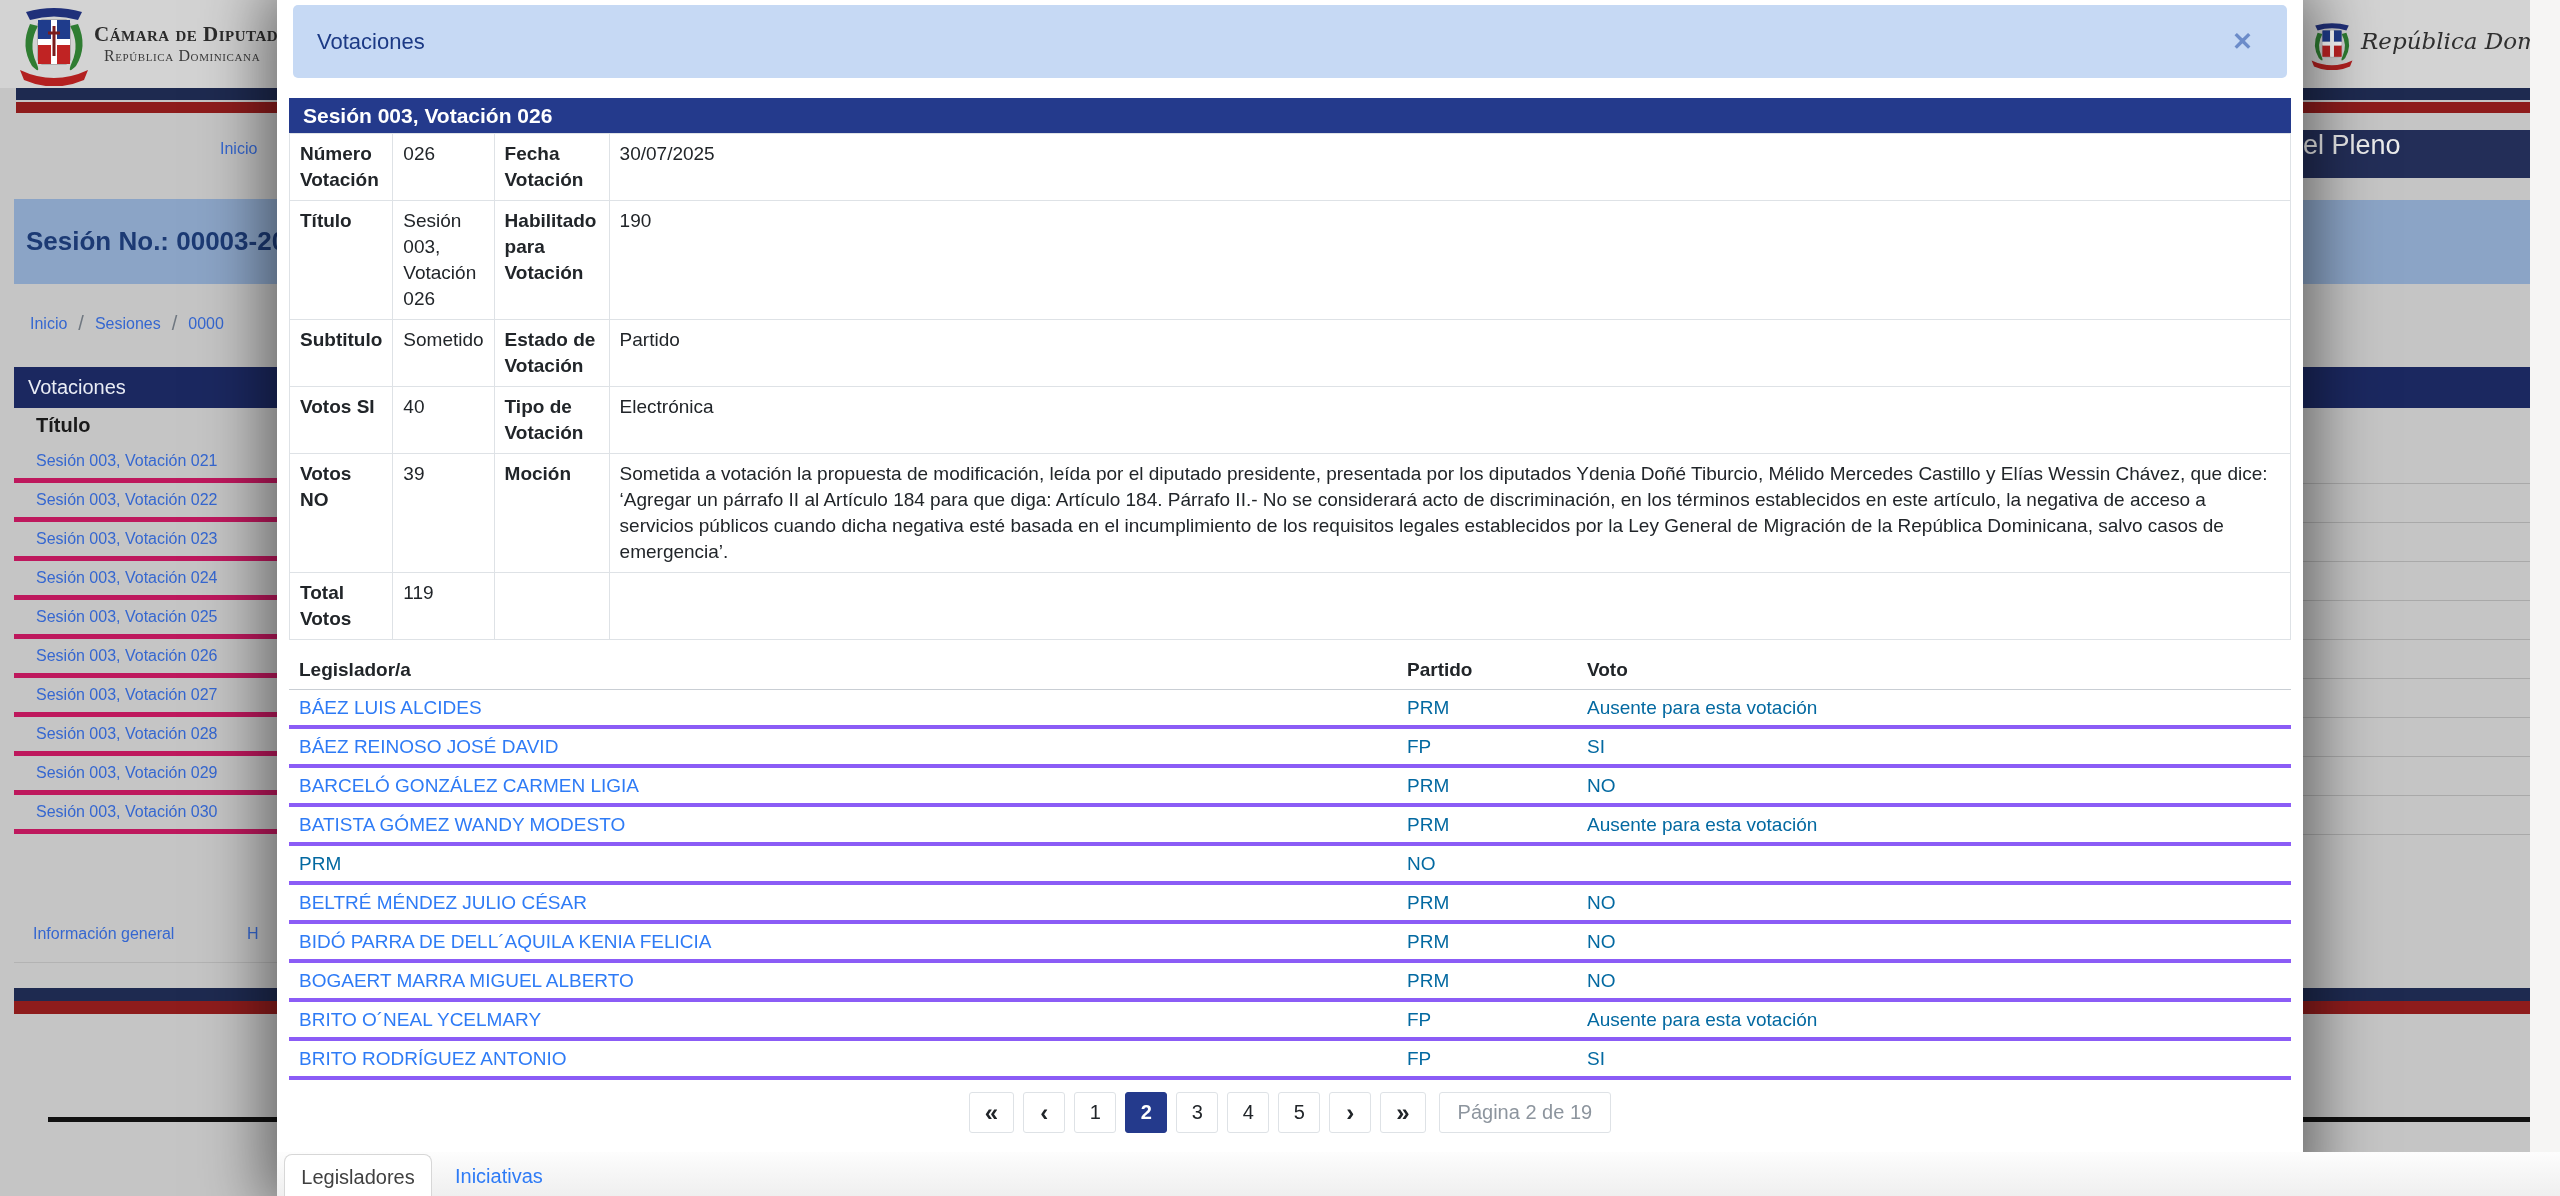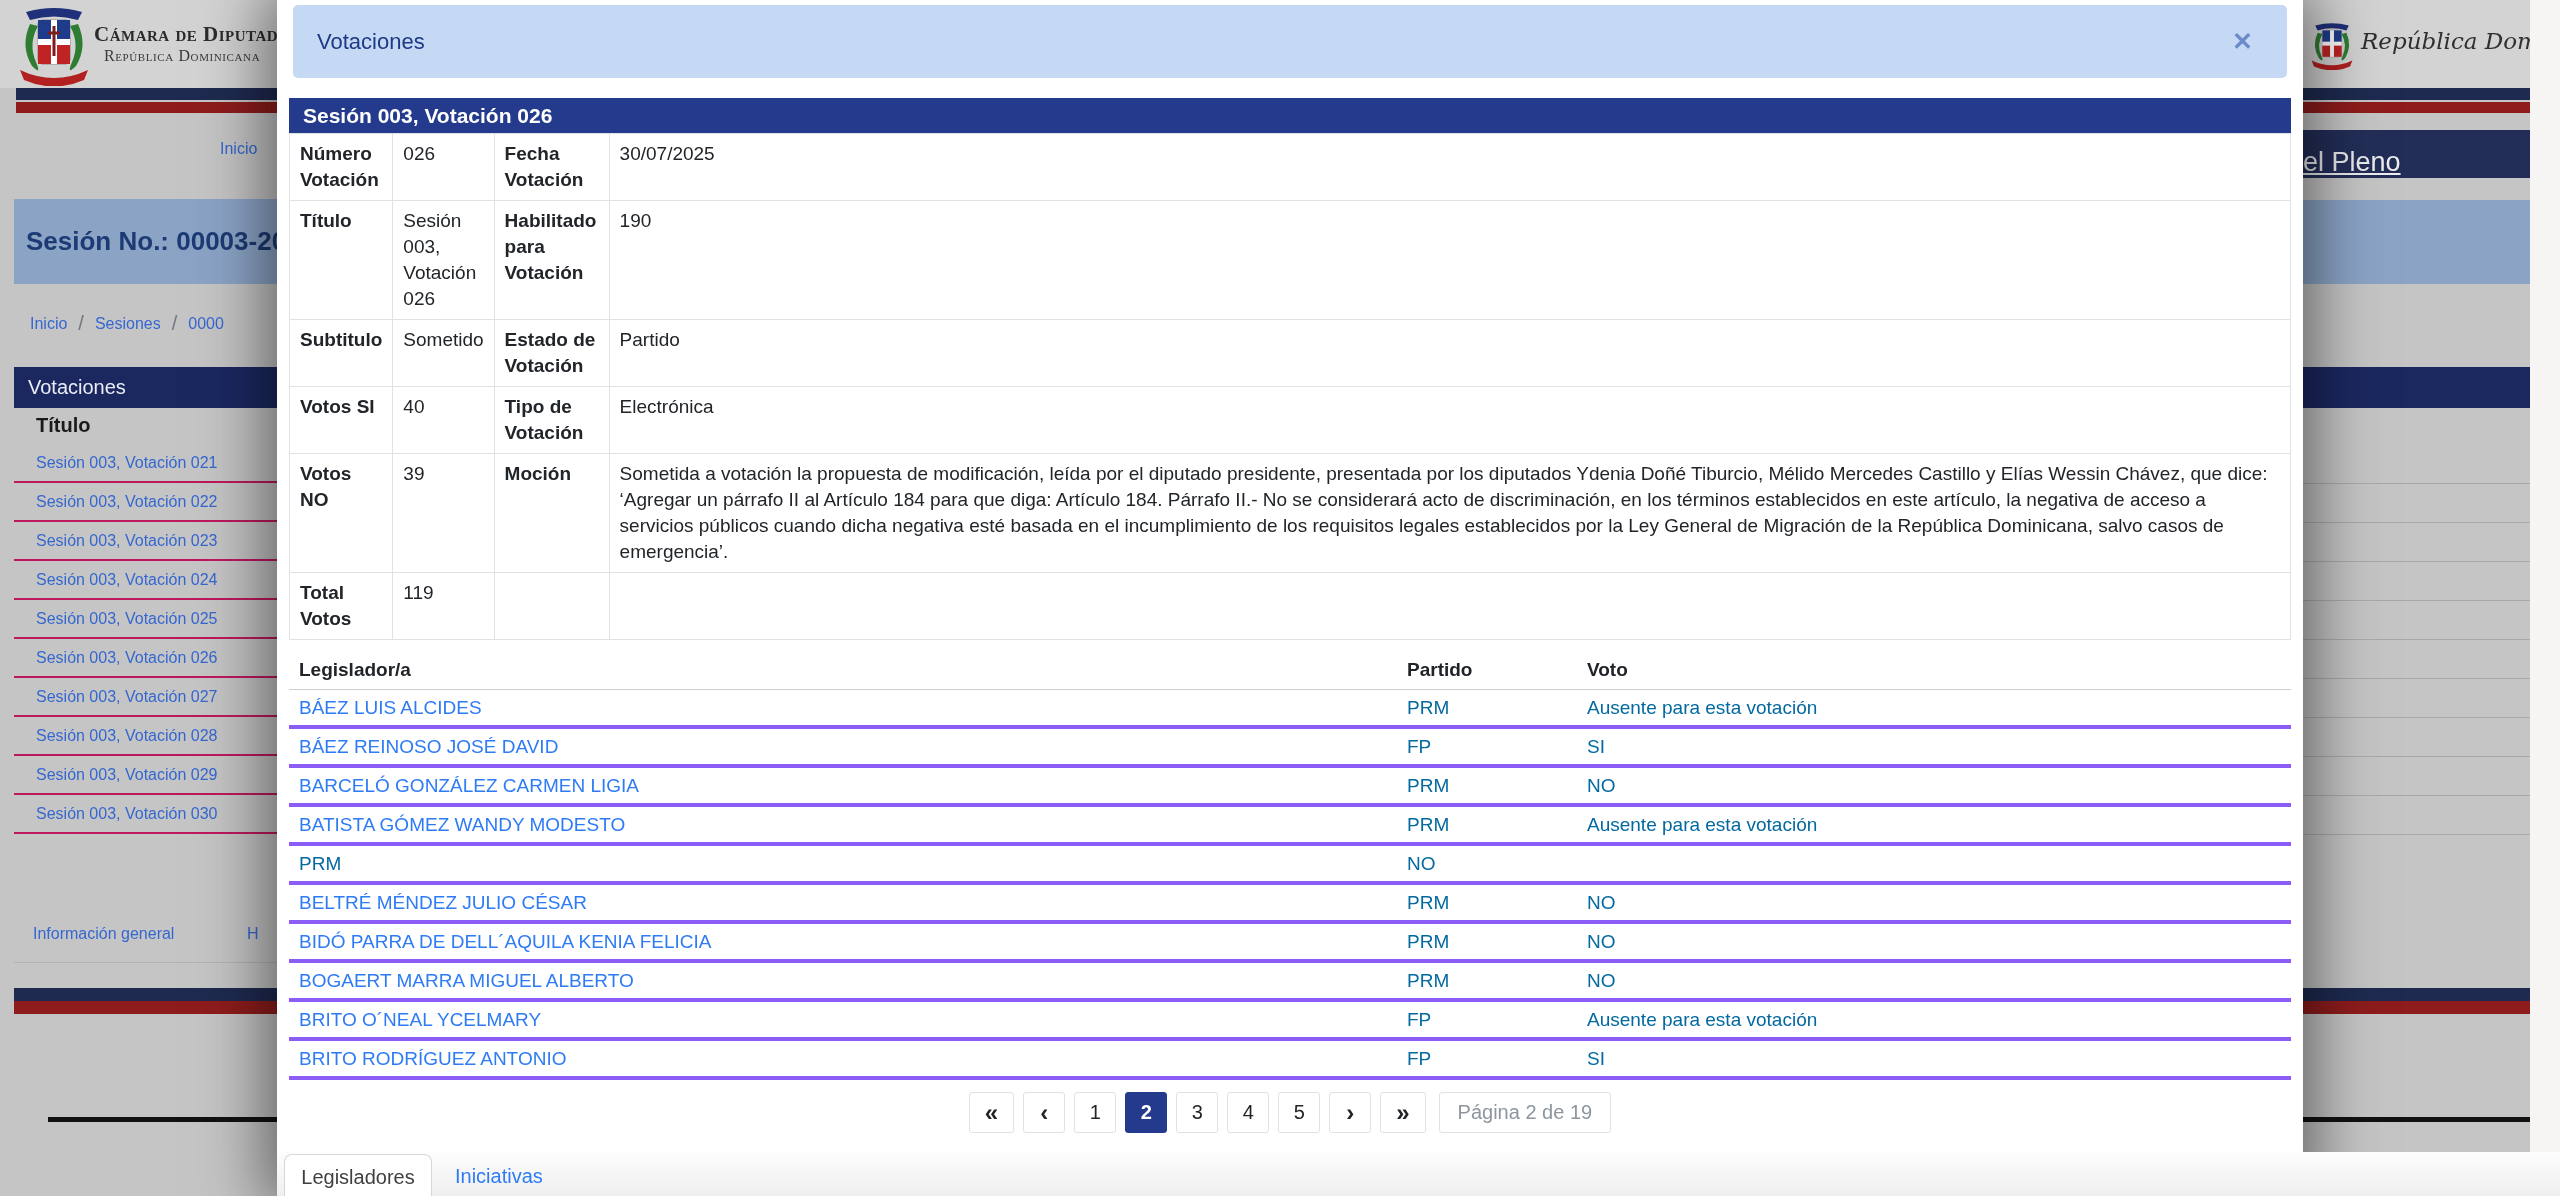--- a/index.html
+++ b/index.html
@@ -20,21 +20,21 @@
 
   .brand-txt1 { font-family:"Liberation Serif", serif; font-variant:small-caps;
                 font-weight:700; font-size:21px; color:#2b2b2b; letter-spacing:.5px; white-space:nowrap; }
   .brand-txt2 { font-family:"Liberation Serif", serif; font-variant:small-caps;
                 font-size:16px; color:#3a3a3a; letter-spacing:.6px; white-space:nowrap; }
   .script-brand { font-family:"DejaVu Serif", serif; font-style:italic; font-size:23px; color:#2f2f2f; white-space:nowrap; }
 
   .bg-link { color:#3567d0; font-size:16px; text-decoration:none; white-space:nowrap; }
   .crumb-sep { color:#6f7780; font-size:20px; }
 
-  .side-row { left:14px; width:263px; height:39px; border-bottom:2px solid #be185d;
+  .side-row { left:14px; width:263px; height:39px; border-bottom:5px solid #be185d;
               display:flex; align-items:center; padding-left:22px; overflow:hidden; }
   .rt-row-line { left:2303px; width:227px; height:0; border-bottom:1px solid #a9a9a9; }
 
   .blackline { height:5px; background:#111; }
 
   
   #modal { left:277px; top:0; width:2026px; height:1196px; background:#ffffff;
            box-shadow:0 0 60px 12px rgba(0,0,0,.5); }
   #modal-header { left:16px; top:5px; width:1994px; height:73px; background:#c6d9f4;
                   border-radius:5px; display:flex; align-items:center; }
@@ -181,21 +181,21 @@
     <rect x="22" y="39" width="13" height="19" fill="#c02323"></rect>
     <rect x="41" y="39" width="13" height="19" fill="#c02323"></rect>
     <rect x="35" y="14" width="6" height="44" fill="#fff"></rect>
     <rect x="22" y="33" width="32" height="6" fill="#fff"></rect>
   </svg>
   <div class="abs script-brand" style="left:58px; top:28px;">República Dominicana</div>
 
   <div class="abs stripe-navy" style="left:0; top:88px; width:227px;"></div>
   <div class="abs stripe-red" style="left:0; top:102px; width:227px;"></div>
 
-  <div class="abs" style="left:0; top:130px; width:227px; height:48px; background:#232e58; color:#ececec; display:flex; align-items:flex-end; font-size:27px;text-decoration:underline;">
+  <div class="abs" style="left:0; top:130px; width:227px; height:48px; background:#232e58; color:#ececec; display:flex; align-items:flex-start; font-size:27px;">
     <span>el Pleno</span>
   </div>
 
   <div class="abs steel-banner" style="left:0; top:200px; width:227px; height:84px;"></div>
 
   <div class="abs navybar" style="left:0; top:367px; width:227px; height:41px;"></div>
 
   <div class="abs rt-row-line" style="left:0; top:483px;"></div>
   <div class="abs rt-row-line" style="left:0; top:522px;"></div>
   <div class="abs rt-row-line" style="left:0; top:561px;"></div>

